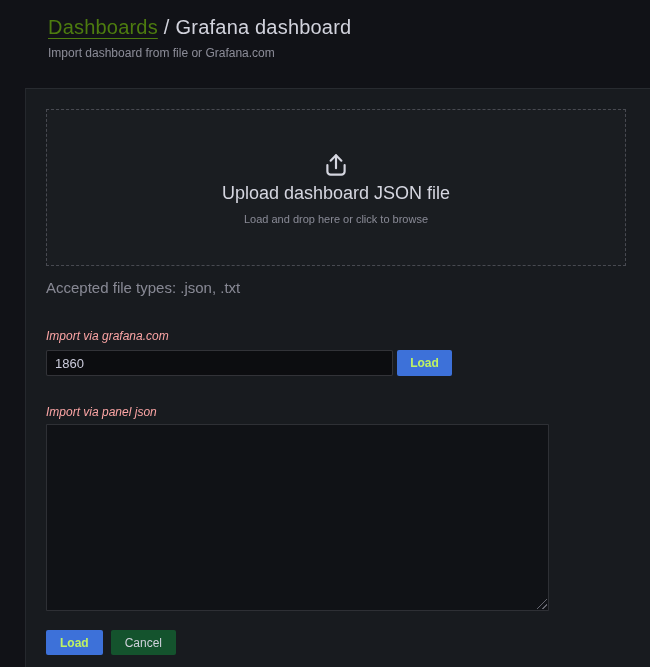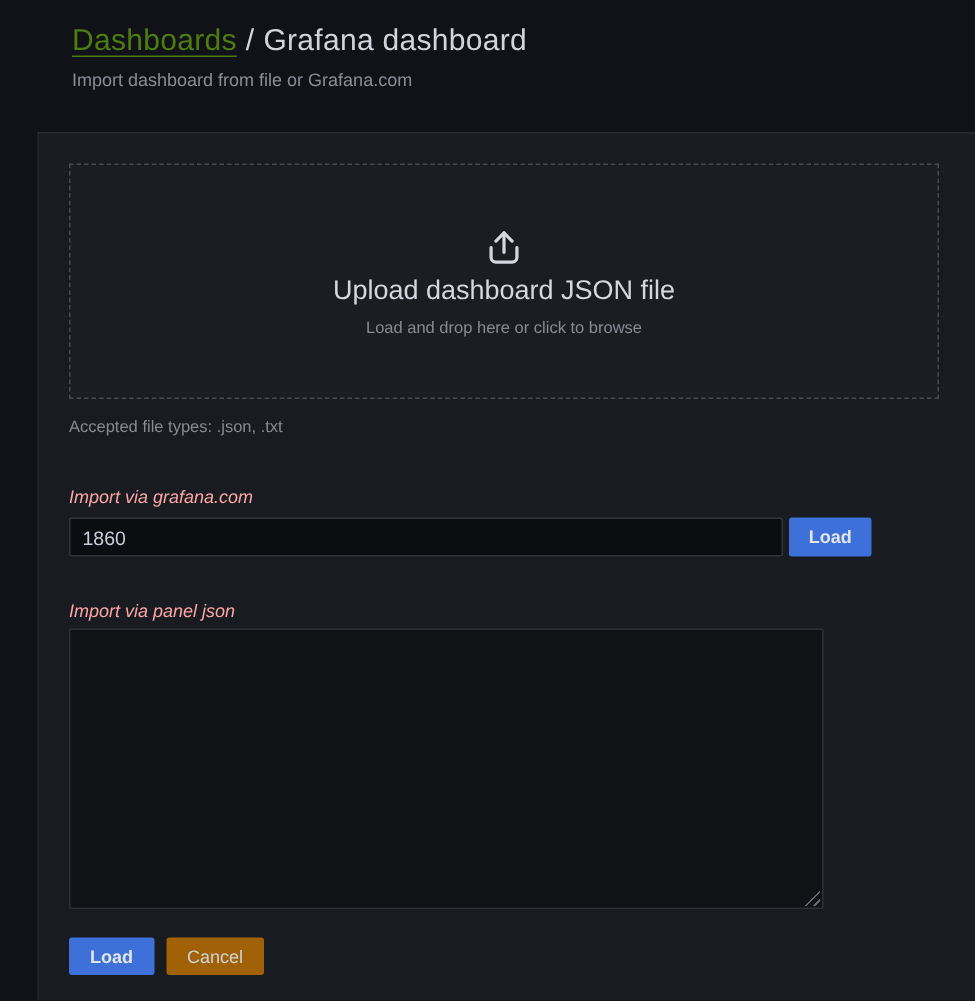--- a/index.html
+++ b/index.html
@@ -62,36 +62,36 @@
     font-size: 18px;
     color: #d5d6e0;
   }
   .dropzone-hint {
     margin-top: 9px;
     font-size: 11px;
     color: rgba(204, 204, 220, 0.62);
   }
   .accepted-types {
     margin-top: 13px;
-    font-size: 11px;
+    font-size: 15px;
     color: rgba(204, 204, 220, 0.62);
   }
   
   .field-section { margin-top: 33px; }
   .field-label {
     font-size: 12px;
     font-weight: 500;
     color: #fca5a5;
     margin-bottom: 7px;
     font-style: italic;
   }
   .gcom-row {
     display: flex;
     align-items: stretch;
-    width: 535px;
+    width: 406px;
   }
   .gcom-input {
     flex: 1 1 auto;
     height: 26px;
     background: #0c0d10;
     border: 1px solid rgba(204, 204, 220, 0.20);
     border-radius: 2px;
     color: #ccccdc;
     font-family: "Liberation Sans", sans-serif;
     font-size: 13px;
@@ -105,21 +105,21 @@
     border: none;
     border-radius: 2px;
     font-family: "Liberation Sans", sans-serif;
     font-size: 12px;
     font-weight: 700;
     cursor: pointer;
     padding: 0 14px;
   }
   .btn-primary {
     background: #3d71d9;
-    color: #e5e5e5;
+    color: #bef264;
   }
   .gcom-load-btn {
     margin-left: 4px;
     height: 26px;
     width: 55px;
     flex: 0 0 auto;
   }
   .panel-json-section { margin-top: 29px; }
   .panel-json-section .field-label { margin-bottom: 5px; }
   .json-textarea-wrap { position: relative; width: 503px; }
@@ -149,21 +149,21 @@
     cursor: nwse-resize;
   }
   
   .actions-row {
     margin-top: 19px;
     display: flex;
     gap: 8px;
   }
   .action-btn { height: 25px; }
   .btn-secondary {
-    background: #a16207;
+    background: #14532d;
     color: #d0d1db;
     font-weight: 500;
     text-align: right;
   }
 </style>
 </head>
 <body>
 
 <div class="page-header">
   <h1 class="page-title"><span class="breadcrumb-link">Dashboards</span><span class="breadcrumb-sep">/</span><span>Grafana dashboard</span></h1>

